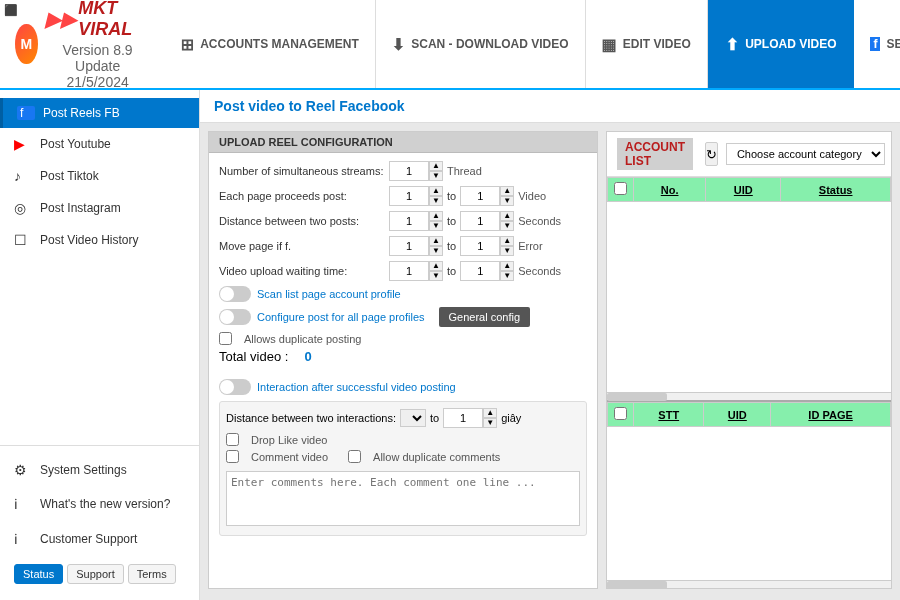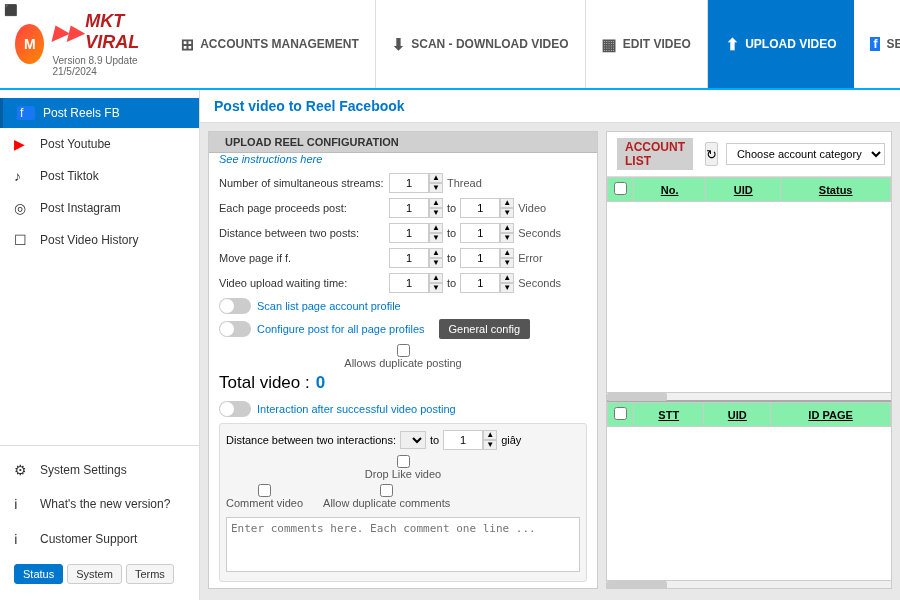--- a/index.html
+++ b/index.html
@@ -3,21 +3,21 @@
   <meta charset="utf-8">
   <style>
     * { margin: 0; padding: 0; box-sizing: border-box; }
     body { font-family: Arial, sans-serif; font-size: 12px; background: #f0f0f0; width: 900px; height: 600px; overflow: hidden; }
 
     
     .top-bar { display: flex; align-items: center; background: white; border-bottom: 2px solid #00aaff; height: 90px; }
     .logo-area { width: 200px; padding: 10px 15px; }
     .logo { display: flex; align-items: center; gap: 8px; }
     .logo-icon { width: 40px; height: 40px; background: linear-gradient(135deg, #ff4444, #ff8800); border-radius: 50%; display: flex; align-items: center; justify-content: center; color: white; font-weight: bold; font-size: 14px; }
-    .version-text { font-size: 10px; color: #666; margin-top: 2px; }
+    .version-text { font-size: 14px; color: #666; margin-top: 2px; text-align: center; }
     .nav-tabs { display: flex; height: 100%; align-items: stretch; }
     .nav-tab { display: flex; align-items: center; gap: 6px; padding: 0 16px; cursor: pointer; font-size: 12px; font-weight: bold; color: #555; border-right: 1px solid #ddd; white-space: nowrap; }
     .nav-tab.active { background: #0077cc; color: white; border: 2px solid #0077cc; }
     .nav-tab .tab-icon { font-size: 16px; }
 
     
     .win-ctrl { position: absolute; top: 4px; left: 4px; font-size: 11px; color: #aaa; }
 
     
     .main-layout { display: flex; height: 510px; }
@@ -36,40 +36,40 @@
     
     .content-area { flex: 1; background: #e8e8e8; overflow: hidden; }
     .page-header { background: white; padding: 8px 14px; border-bottom: 1px solid #ddd; }
     .page-title { color: #0077cc; font-size: 14px; font-weight: bold; }
 
     
     .panels { display: flex; height: calc(100% - 36px); }
 
     
     .config-panel { width: 390px; background: white; border: 1px solid #ccc; margin: 8px; padding: 10px; overflow-y: auto; }
-    .panel-header { background: #d0d0d0; margin: -10px -10px 0 -10px; padding: 4px 16px; font-size: 11px; font-weight: bold; color: #333; border-bottom: 1px solid #bbb; }
+    .panel-header { background: #d0d0d0; margin: -10px -10px 8px -10px; padding: 4px 10px; font-size: 11px; font-weight: bold; color: #333; border-bottom: 1px solid #bbb; }
     .instructions-link { color: #0077cc; font-size: 11px; cursor: pointer; margin-bottom: 8px; display: block; font-style: italic; }
 
     .config-row { display: flex; align-items: center; margin-bottom: 5px; font-size: 11px; color: #333; }
     .config-label { width: 170px; flex-shrink: 0; }
     .num-input { width: 40px; height: 20px; border: 1px solid #ccc; text-align: center; font-size: 11px; }
     .spin-btn { display: flex; flex-direction: column; }
     .spin-up, .spin-down { width: 14px; height: 10px; border: 1px solid #ccc; background: #f0f0f0; cursor: pointer; display: flex; align-items: center; justify-content: center; font-size: 8px; line-height: 1; }
     .to-label { margin: 0 4px; font-size: 11px; }
     .unit-label { margin-left: 4px; font-size: 11px; color: #555; }
 
     .toggle-row { display: flex; align-items: center; gap: 6px; margin-bottom: 5px; }
     .toggle { width: 32px; height: 16px; background: #ccc; border-radius: 8px; position: relative; cursor: pointer; }
     .toggle-knob { width: 14px; height: 14px; background: white; border-radius: 50%; position: absolute; top: 1px; left: 1px; transition: left 0.2s; }
     .toggle-label { font-size: 11px; color: #0077cc; cursor: pointer; }
 
-    .checkbox-row { display: flex; align-items: center; gap: 0; margin-bottom: 4px; font-size: 11px; color: #555; flex-direction: column; }
+    .checkbox-row { display: flex; align-items: center; gap: 12px; margin-bottom: 4px; font-size: 11px; color: #555; }
     .checkbox-row input[type=checkbox] { cursor: pointer; }
 
-    .total-video-row { display: flex; align-items: center; gap: 6px; margin-bottom: 8px; font-size: 17px; }
+    .total-video-row { display: flex; align-items: center; gap: 16px; margin-bottom: 15px; font-size: 13px; }
     .total-count { color: #0077cc; font-weight: bold; }
 
     .general-config-btn { background: #555; color: white; border: none; padding: 4px 10px; font-size: 11px; cursor: pointer; border-radius: 2px; margin-left: 8px; }
 
     .sub-config { background: #f5f5f5; border: 1px solid #ddd; padding: 6px; margin-top: 6px; border-radius: 3px; }
     .sub-config-row { display: flex; align-items: center; gap: 4px; margin-bottom: 5px; font-size: 11px; }
     .sub-config select { font-size: 11px; border: 1px solid #ccc; padding: 1px 2px; }
     .comment-area { width: 100%; height: 55px; border: 1px solid #ccc; font-size: 11px; padding: 4px; resize: none; color: #aaa; }
 
     
@@ -172,36 +172,35 @@
       <div class="sidebar-item">
         <span class="s-icon">ℹ</span>
         <span>What's the new version?</span>
       </div>
       <div class="sidebar-item">
         <span class="s-icon">ℹ</span>
         <span>Customer Support</span>
       </div>
       <div class="sidebar-footer-btns">
         <button class="footer-btn blue">Status</button>
-        <button class="footer-btn">System</button>
+        <button class="footer-btn">Support</button>
         <button class="footer-btn">Terms</button>
       </div>
     </div>
   </div>
 
   <div class="content-area">
     <div class="page-header">
       <span class="page-title">Post video to Reel Facebook</span>
     </div>
 
     <div class="panels">
 
       <div class="config-panel">
         <div class="panel-header">UPLOAD REEL CONFIGURATION</div>
-        <a class="instructions-link">See instructions here</a>
 
         <div class="config-row">
           <span class="config-label">Number of simultaneous streams:</span>
           <div class="input-with-spin">
             <input type="text" class="num-input" value="1" style="">
             <div class="spin-btn">
               <button class="spin-up">▲</button>
               <button class="spin-down">▼</button>
             </div>
           </div>

